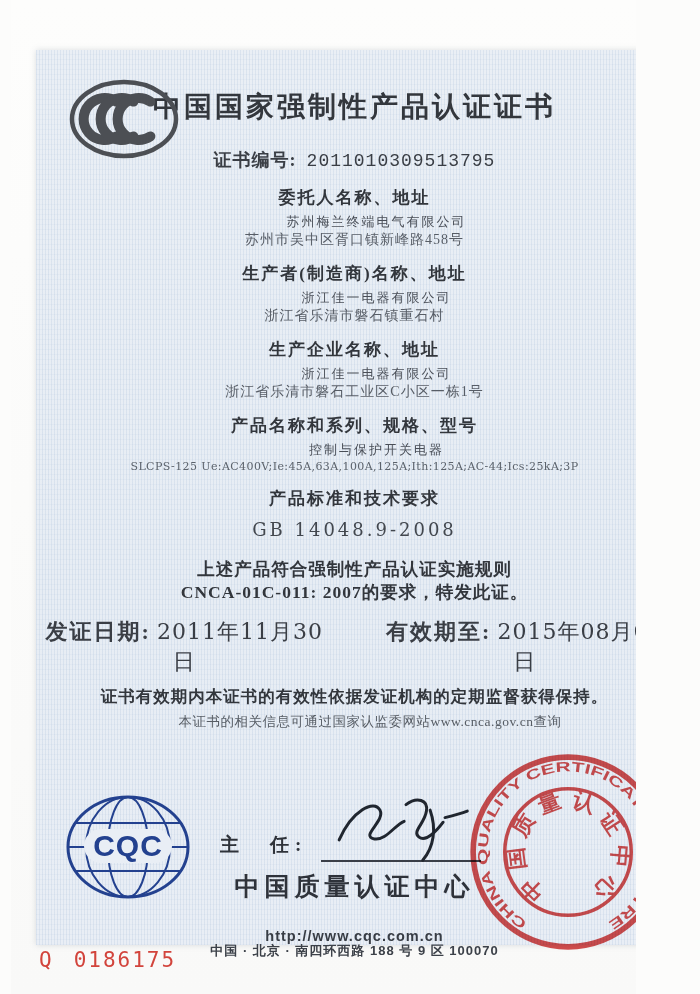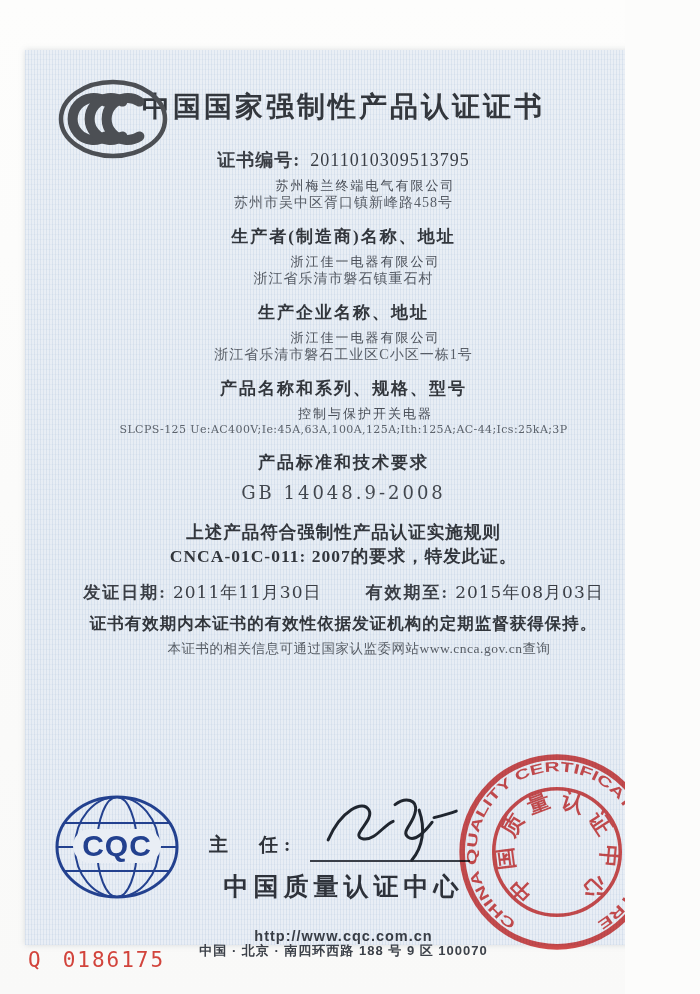--- a/index.html
+++ b/index.html
@@ -1,46 +1,46 @@
 <!DOCTYPE html>
 <html><head>
 <meta charset="utf-8">
 <style>
   * { margin:0; padding:0; box-sizing:border-box; }
   body { width:700px; height:994px; font-family:"Liberation Serif", serif; background:#fcfcfb; }
-  .page { position:relative; width:625px; height:994px; background:linear-gradient(180deg,#fdfdfc 0%,#f9f9f8 100%); overflow:hidden; }
+  .page { position:relative; width:625px; height:994px; background:linear-gradient(180deg,#fdfdfc 0%,#f9f9f8 100%); overflow:hidden;margin-left:11px; }
 
   .paper {
     position:absolute; left:25px; top:50px; width:637px; height:895px;
     background:
       repeating-linear-gradient(90deg, rgba(137,167,204,0.16) 0px, rgba(137,167,204,0.16) 1px, rgba(0,0,0,0) 1px, rgba(0,0,0,0) 3px),
       repeating-linear-gradient(0deg, rgba(137,167,204,0.07) 0px, rgba(137,167,204,0.07) 1px, rgba(0,0,0,0) 1px, rgba(0,0,0,0) 5px),
       linear-gradient(180deg,#eaeff5 0%, #e7edf4 60%, #e9eef5 100%);
     box-shadow:0 0 6px rgba(120,130,145,0.25);
     text-align:center; color:#3a3e45;
   }
 
   .ccc-logo { position:absolute; left:30px; top:26px; }
 
   .title { margin-top:40px; font-size:28px; font-weight:bold; letter-spacing:3px; color:#33373d; line-height:1.2; }
 
   .cert-no { margin-top:24px; font-size:18px; letter-spacing:1px; }
   .cert-no .lbl { font-weight:bold; }
-  .cert-no .val { margin-left:10px; font-family:Liberation Serif, serif; }
+  .cert-no .val { margin-left:10px; font-family:Liberation Mono, monospace; }
 
   .sec-label { margin-top:16px; font-size:17px; font-weight:bold; letter-spacing:2px; line-height:1.2; color:#32363c; }
   .sec-name  { margin-top:6px; font-size:13px; letter-spacing:2px; line-height:1.2; color:#494e57;padding-left:44px; }
   .sec-line2 { margin-top:2px; font-size:14px; letter-spacing:1px; line-height:1.15; color:#575d66; }
   .sec-spec  { margin-top:3px; font-size:11px; letter-spacing:0.4px; line-height:1.15; color:#5b626b; font-family:"DejaVu Serif", serif; }
 
   .std-value { margin-top:9px; font-size:18px; letter-spacing:3px; color:#42474e; font-family:"DejaVu Serif", serif; }
 
   .statement { margin-top:18px; font-size:17.5px; font-weight:bold; letter-spacing:1px; line-height:1.35; color:#32363c; }
 
-  .dates-row { margin-top:12px; display:flex; justify-content:center; gap:44px; font-size:17px; }
+  .dates-row { margin-top:12px; display:flex; justify-content:center; gap:44px; font-size:22px; }
   .dates-row .lbl { font-weight:bold; letter-spacing:2px; }
   .dates-row .val { margin-left:6px; font-family:"DejaVu Serif", serif; letter-spacing:1px; }
 
   .validity { margin-top:9px; font-size:16.5px; font-weight:bold; letter-spacing:1px; color:#32363c; }
   .info-note { margin-top:5px; font-size:13.5px; letter-spacing:0.5px; color:#565c64;padding-left:31px; }
 
   .cqc-logo { position:absolute; left:26px; top:742px; }
 
   .director-row { position:absolute; left:184px; top:778px; display:flex; align-items:flex-end; }
   .director-label { font-size:19px; font-weight:bold; letter-spacing:6px; color:#2f333a; padding-bottom:4px; }
@@ -73,20 +73,21 @@
       </svg>
     </div>
 
     <div class="title">中国国家强制性产品认证证书</div>
 
     <div class="cert-no">
       <span class="lbl">证书编号:</span><span class="val">2011010309513795</span>
     </div>
 
     <div>
+      <div class="sec-label">委托人名称、地址</div>
       <div class="sec-name">苏州梅兰终端电气有限公司</div>
       <div class="sec-line2">苏州市吴中区胥口镇新峰路458号</div>
     </div>
 
     <div>
       <div class="sec-label">生产者(制造商)名称、地址</div>
       <div class="sec-name">浙江佳一电器有限公司</div>
       <div class="sec-line2">浙江省乐清市磐石镇重石村</div>
     </div>
 

